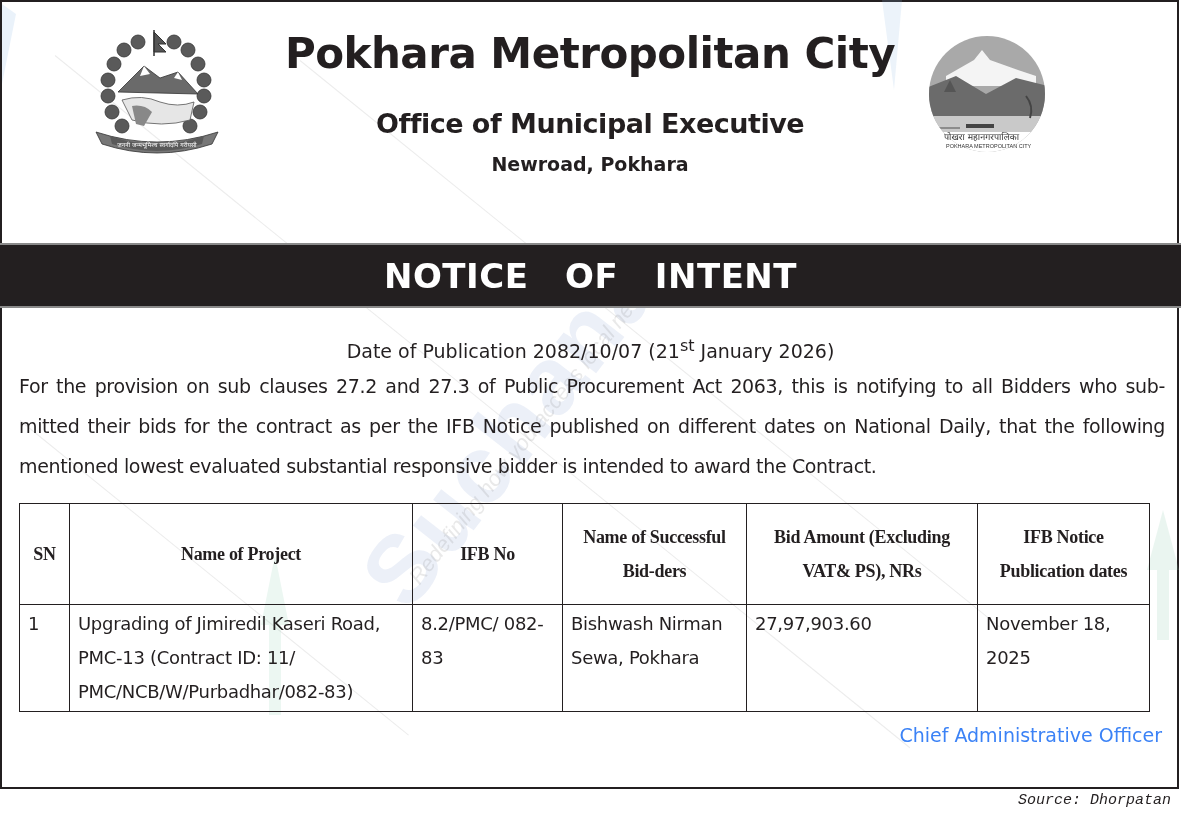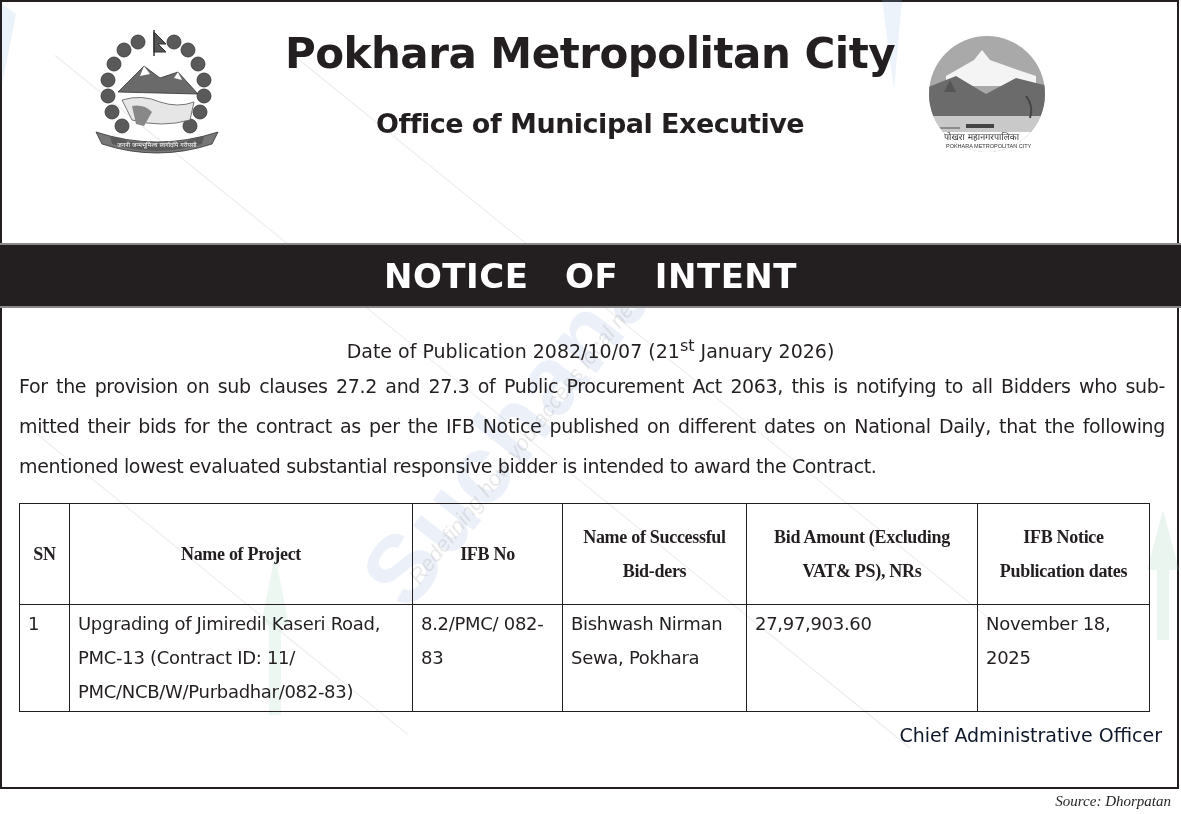--- a/index.html
+++ b/index.html
@@ -82,25 +82,25 @@
       vertical-align: middle; height: 101px; padding: 0 4px; letter-spacing: -0.3px; font-family: Liberation Serif, serif;
     }
     table.award td {
       font-size: 18px; line-height: 34px; vertical-align: top; text-align: left;
       padding: 2px 8px; letter-spacing: -0.3px;
     }
     table.award td.sn { padding-left: 8px; }
 
     .signatory {
       position: absolute; right: 19px; top: 720px;
-      font-family: "DejaVu Sans", sans-serif; font-size: 19px; line-height: 30px; color: #0f172a;
+      font-family: "DejaVu Sans", sans-serif; font-size: 19px; line-height: 30px; color: #3b82f6;
     }
     .source {
       position: absolute; right: 10px; top: 790px;
-      font-family: Liberation Serif, serif; font-style: italic; font-size: 15px;
+      font-family: Liberation Mono, monospace; font-style: italic; font-size: 15px;
       line-height: 22px; color: #231f20;
     }
   </style>
 </head>
 <body>
 
 <div class="frame"></div>
 
 <div class="watermark" style="left:0;top:0;width:1181px;height:814px;">
   <div class="wm-line" style="left:55px;top:55px;width:1100px;transform:rotate(39deg);"></div>
@@ -154,20 +154,21 @@
 
     <path d="M14,104 Q75,124 136,104 L130,116 Q75,134 20,116 Z" fill="#777" stroke="#333" stroke-width="0.8"></path>
     <path d="M28,108 Q75,124 122,108 L120,116 Q75,130 30,116 Z" fill="#5a5a5a"></path>
     <text x="75" y="119" font-size="6" fill="#fff" text-anchor="middle" font-family="DejaVu Sans, sans-serif">जननी जन्मभूमिश्च स्वर्गादपि गरीयसी</text>
   </svg>
 </div>
 
 <div class="header-block">
   <div class="city-title">Pokhara Metropolitan City</div>
   <div class="office-title">Office of Municipal Executive</div>
+  <div class="addr-line">Newroad, Pokhara</div>
 </div>
 
 <div class="logo-right">
   <svg width="122" height="116" viewBox="0 0 122 116">
     <defs>
       <clipPath id="circ">
           <circle cx="61" cy="58" r="58"></circle>
         </clipPath>
     </defs>
     <g clip-path="url(#circ)">

